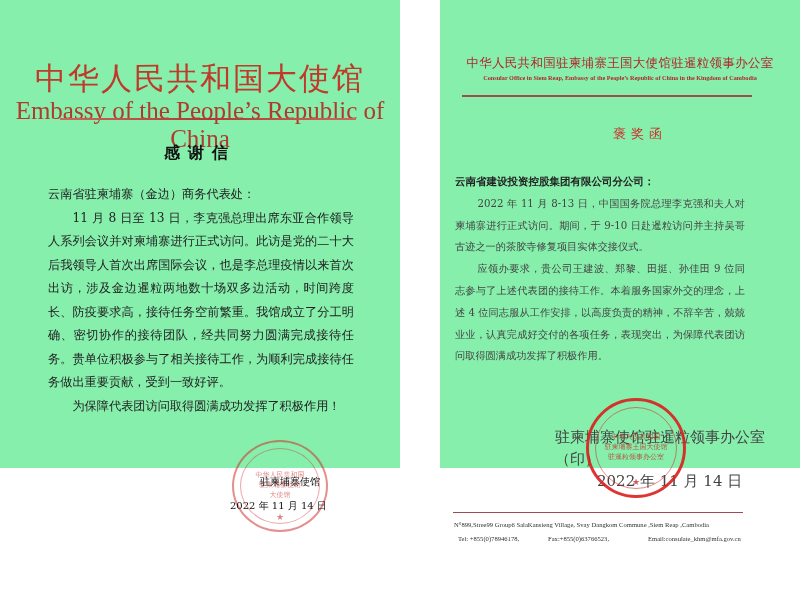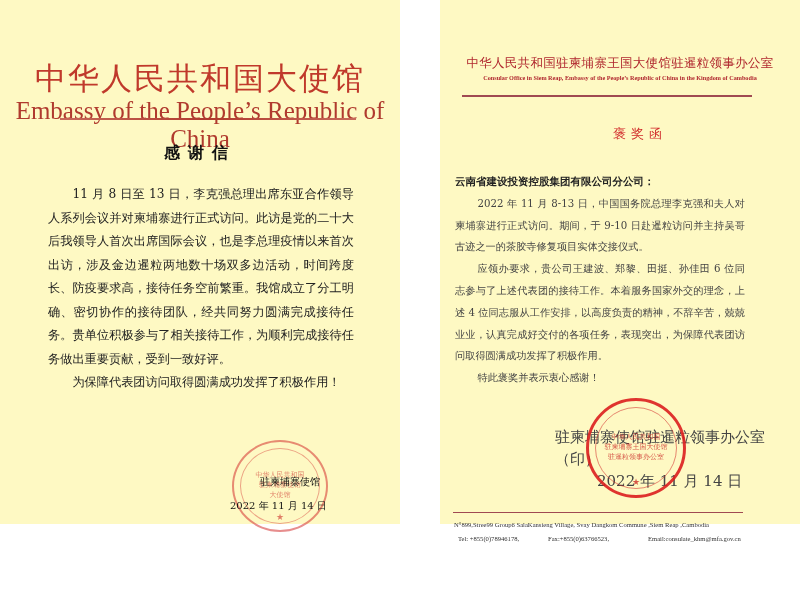--- a/index.html
+++ b/index.html
@@ -11,22 +11,22 @@
       overflow: hidden;
     }
     body {
       position: relative;
       font-family: "DejaVu Serif", "Liberation Serif", serif;
       color: #222;
     }
     .page {
       position: absolute;
       top: 0;
-      height: 524px;
-      background: #fef9c3;
+      height: 468px;
+      background: #86efac;
     }
     .page-left { left: 0; width: 400px; }
     .page-right { left: 440px; width: 360px; }
 
     
     .l-title-cn {
       position: absolute;
       left: 0; width: 400px;
       top: 58px;
       text-align: center;
@@ -208,20 +208,21 @@
 </head>
 <body>
 
 <div class="page page-left">
   <div class="l-title-cn">中华人民共和国大使馆</div>
   <div class="l-title-en">Embassy of the People’s Republic of China</div>
   <div class="l-rule"></div>
   <div class="l-heading">感谢信</div>
 
   <div class="l-body">
+    <p>云南省驻柬埔寨（金边）商务代表处：</p>
     <p class="indent">11 月 8 日至 13 日，李克强总理出席东亚合作领导人系列会议并对柬埔寨进行正式访问。此访是党的二十大后我领导人首次出席国际会议，也是李总理疫情以来首次出访，涉及金边暹粒两地数十场双多边活动，时间跨度长、防疫要求高，接待任务空前繁重。我馆成立了分工明确、密切协作的接待团队，经共同努力圆满完成接待任务。贵单位积极参与了相关接待工作，为顺利完成接待任务做出重要贡献，受到一致好评。</p>
     <p class="indent">为保障代表团访问取得圆满成功发挥了积极作用！</p>
   </div>
 
   <div class="stamp stamp-left">
     <div class="stamp-inner">
       <div>中华人民共和国</div>
       <div>驻柬埔寨使馆</div>
       <div>大使馆</div>
     </div>
@@ -236,22 +237,21 @@
 
 <div class="page page-right">
   <div class="r-title-cn">中华人民共和国驻柬埔寨王国大使馆驻暹粒领事办公室</div>
   <div class="r-title-en">Consular Office in Siem Reap, Embassy of the People’s Republic of China in the Kingdom of Cambodia</div>
   <div class="r-rule"></div>
   <div class="r-heading">褒奖函</div>
 
   <div class="r-body">
     <p class="addressee">云南省建设投资控股集团有限公司分公司：</p>
     <p class="indent">2022 年 11 月 8-13 日，中国国务院总理李克强和夫人对柬埔寨进行正式访问。期间，于 9-10 日赴暹粒访问并主持吴哥古迹之一的茶胶寺修复项目实体交接仪式。</p>
-    <p class="indent">应领办要求，贵公司王建波、郑黎、田挺、孙佳田 6 位同志参与了上述代表团的接待工作。本着服务国家外交的理念，上述 4 位同志服从工作安排，以高度负责的精神，不辞辛苦，兢兢业业，认真完成好交付的各项任务，表现突出，为保障代表团访问取得圆满成功发挥了积极作用。</p>
-    <p class="indent">特此褒奖并表示衷心感谢！</p>
+    <p class="indent">应领办要求，贵公司王建波、郑黎、田挺、孙佳田 9 位同志参与了上述代表团的接待工作。本着服务国家外交的理念，上述 4 位同志服从工作安排，以高度负责的精神，不辞辛苦，兢兢业业，认真完成好交付的各项任务，表现突出，为保障代表团访问取得圆满成功发挥了积极作用。</p>
   </div>
 
   <div class="r-sign">
     <div>驻柬埔寨使馆驻暹粒领事办公室（印）</div>
     <div class="date">2022 年 11 月 14 日</div>
   </div>
 
   <div class="stamp stamp-right" style="left:146px; top:398px;">
     <div class="stamp-inner">
       <div>中华人民共和国</div>

